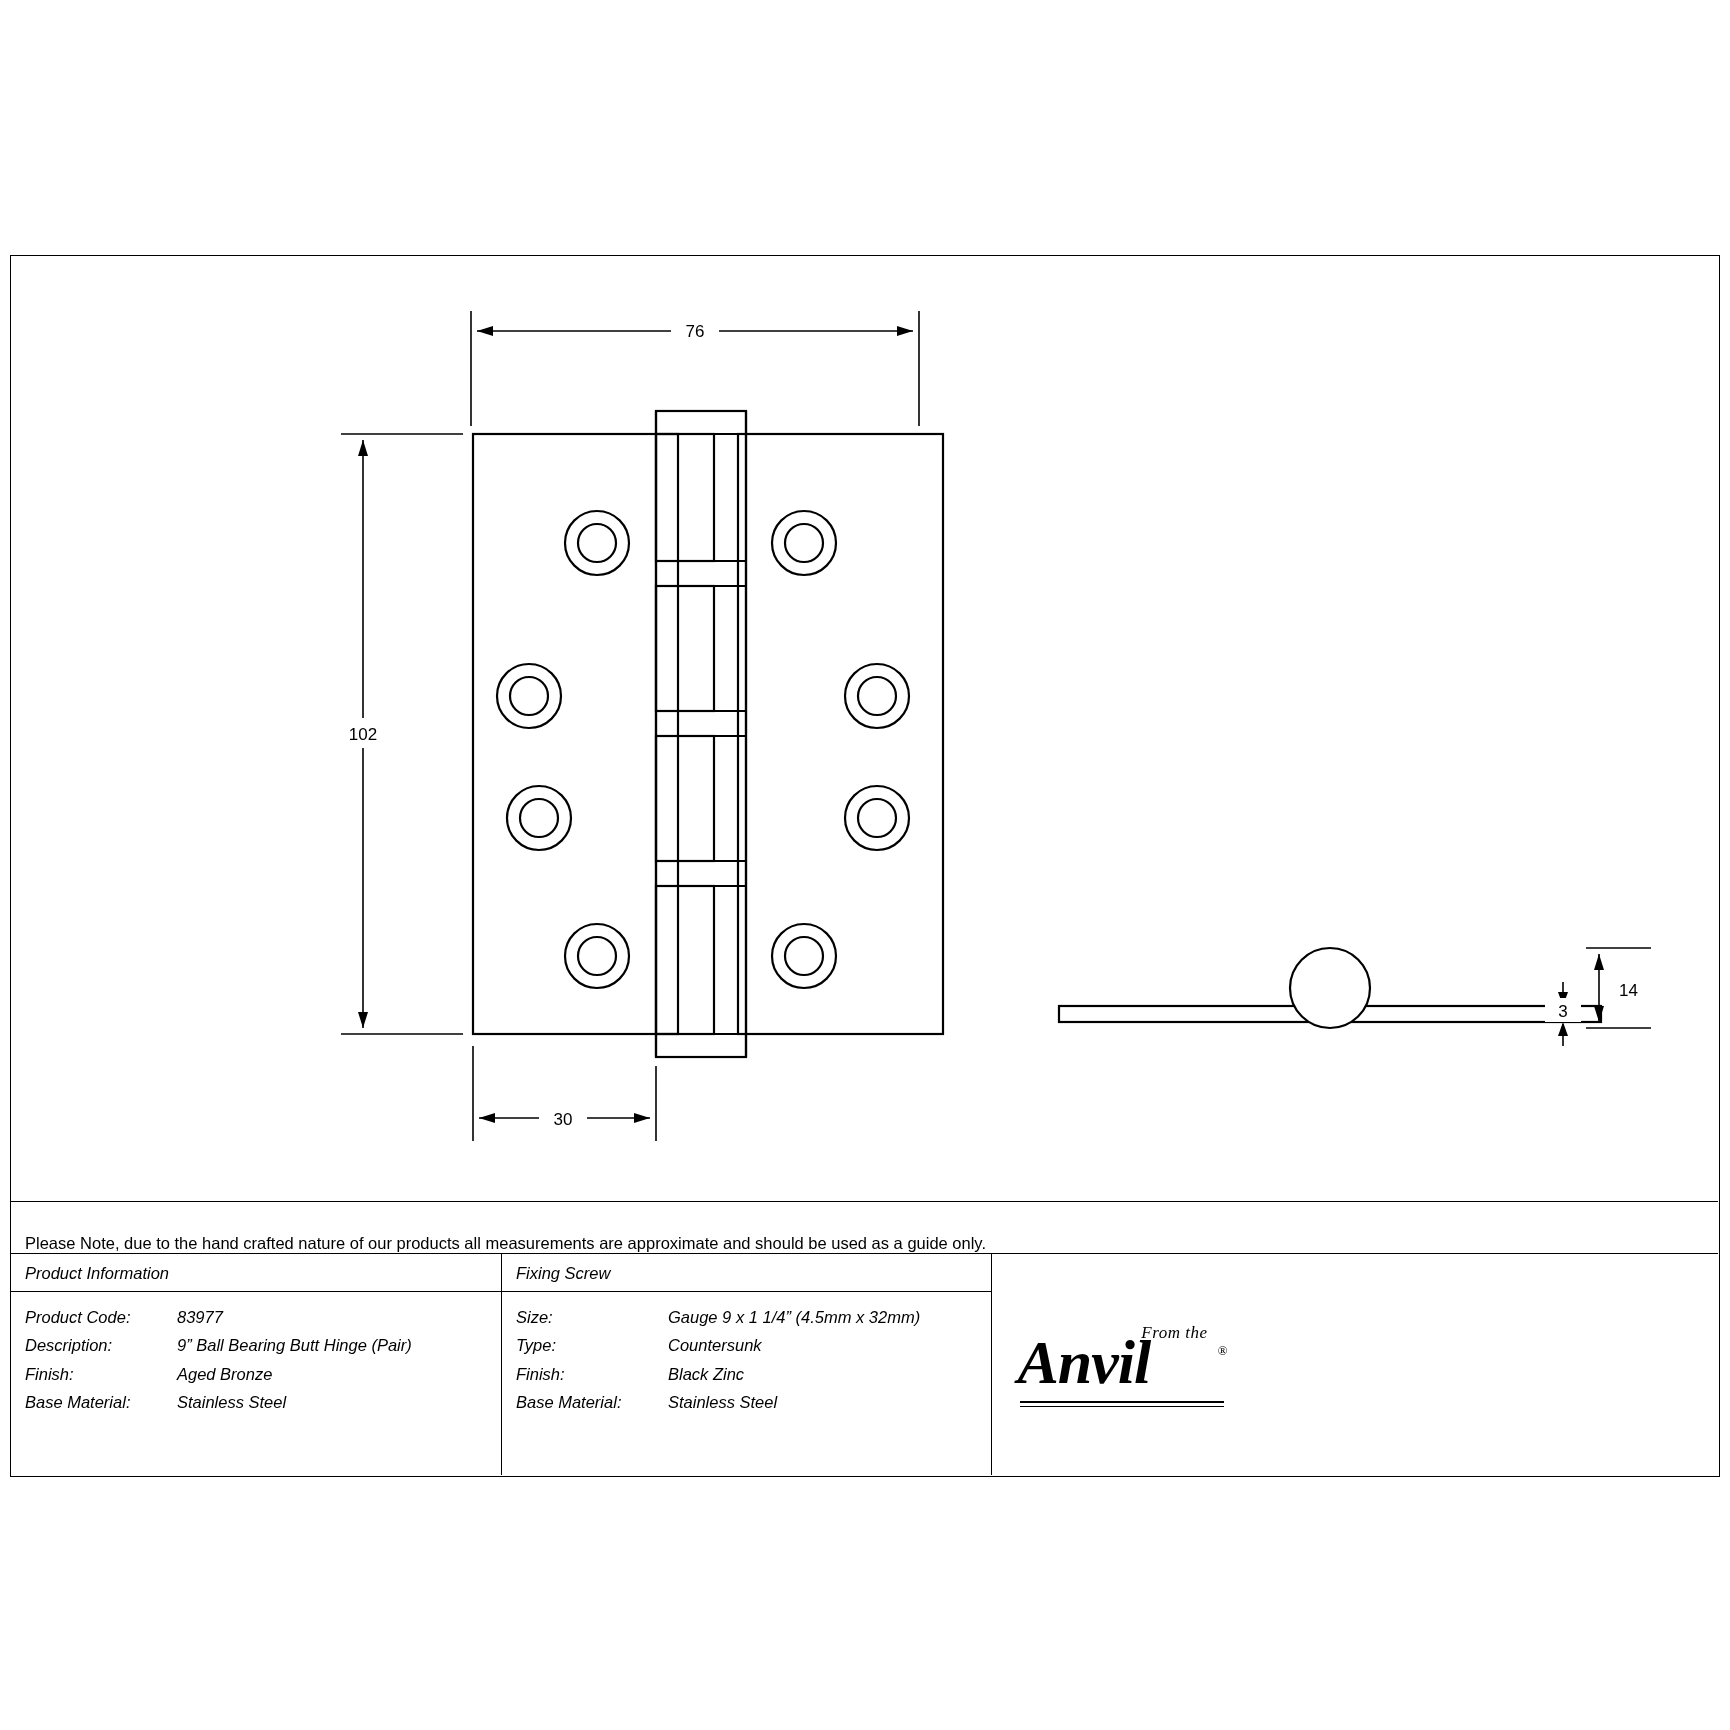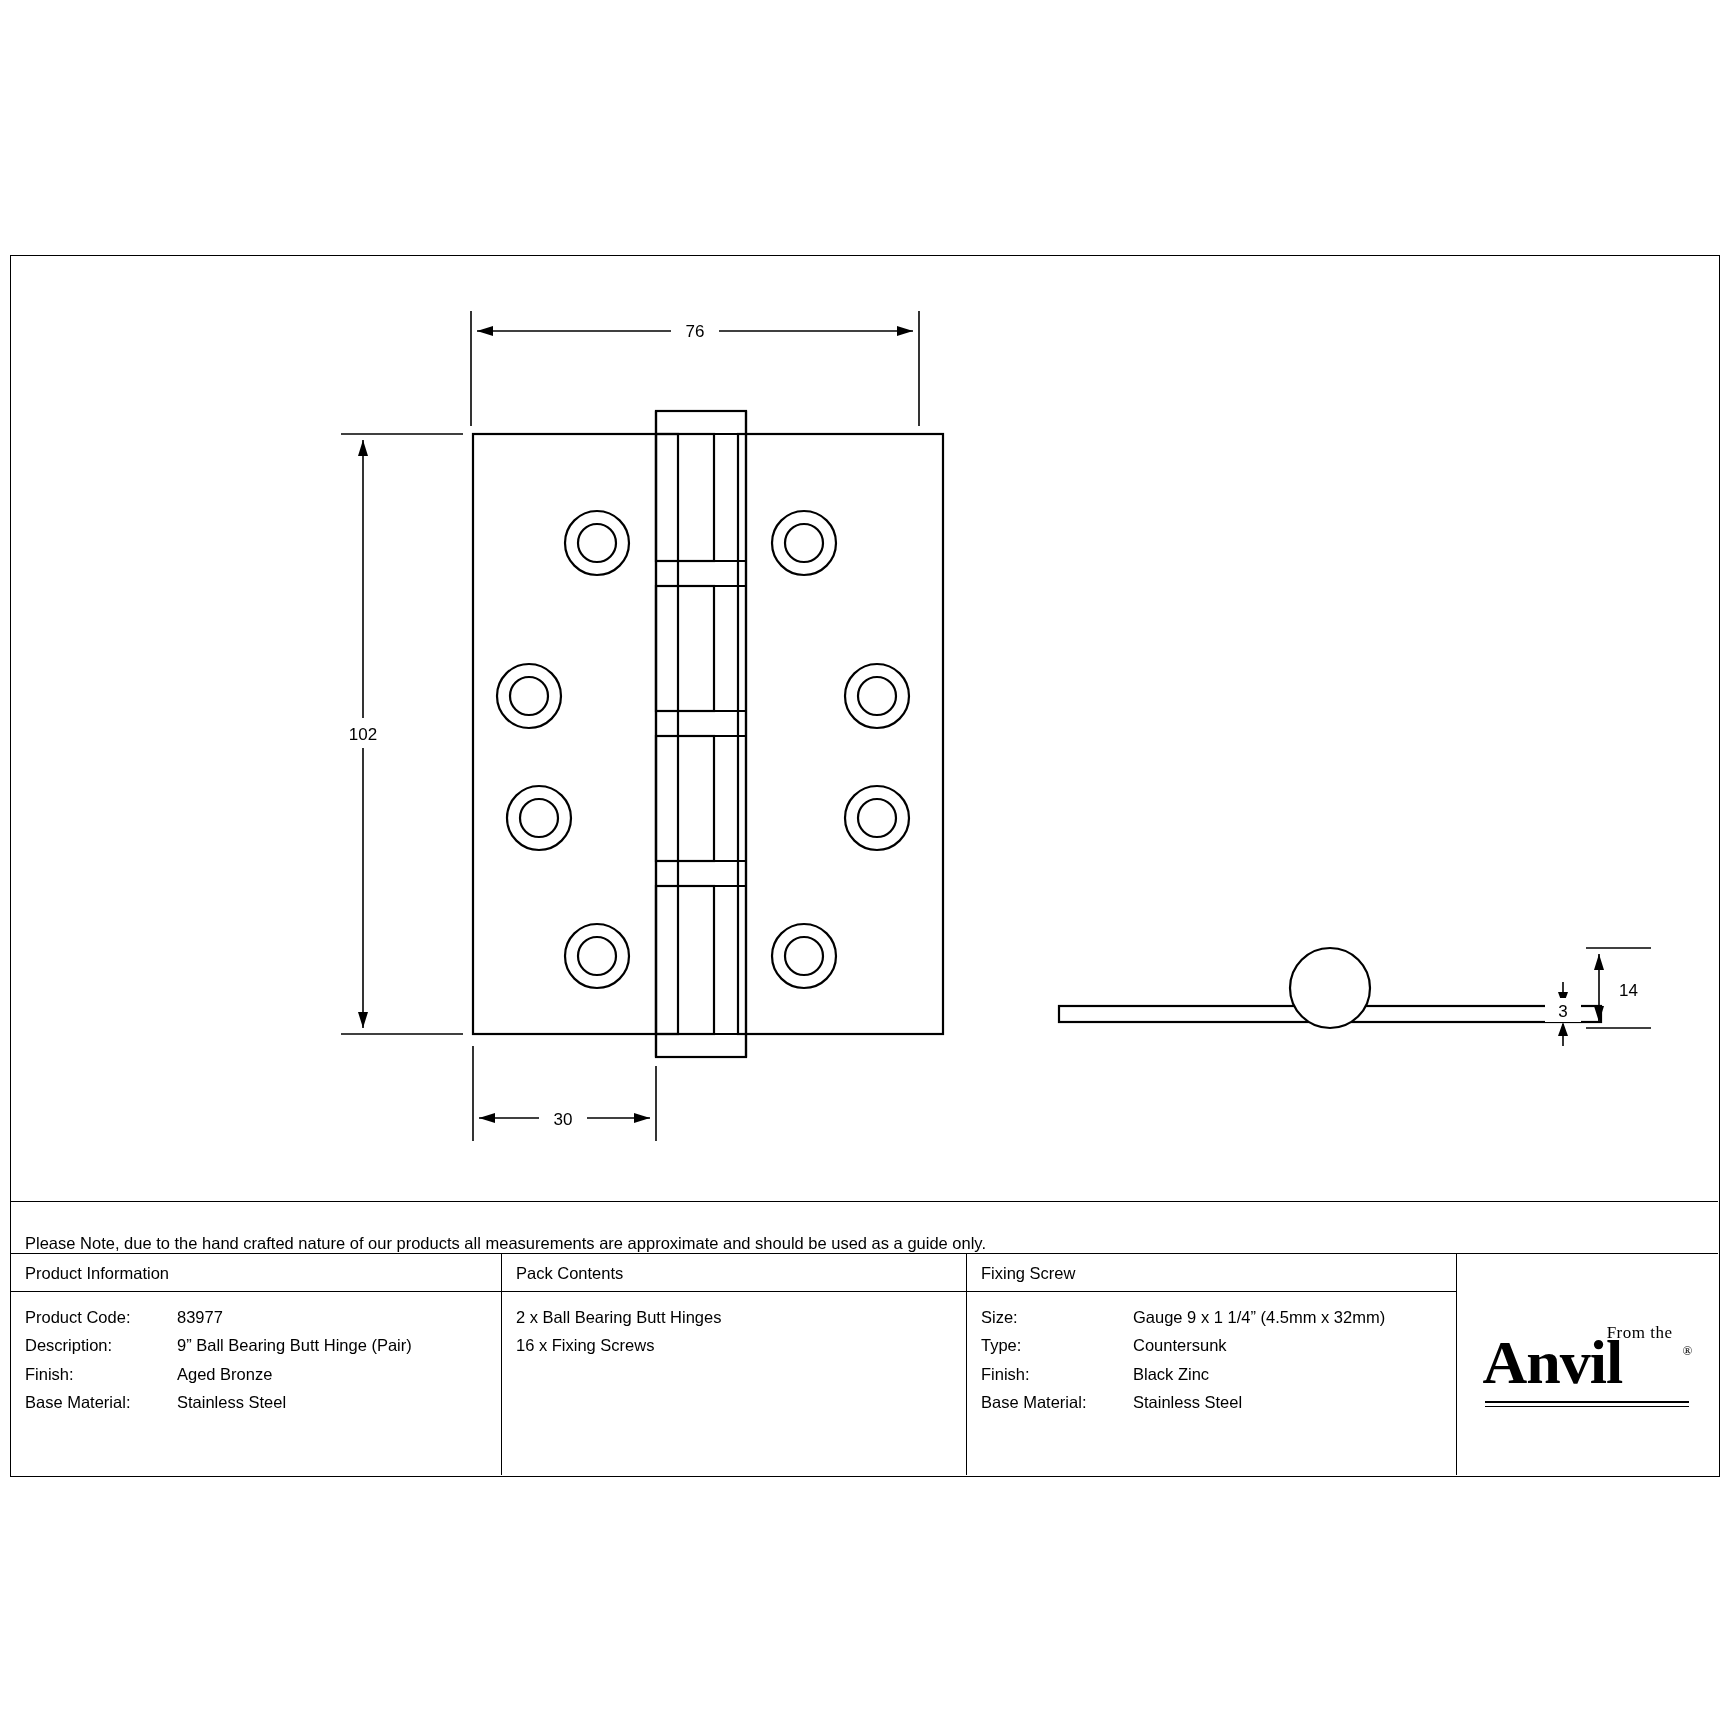--- a/index.html
+++ b/index.html
@@ -50,20 +50,21 @@
   
   #info-table {
     position: absolute;
     left: 0;
     top: 997px;
     width: 1707px;
     height: 222px;
     border-top: 1.5px solid #000;
     box-sizing: border-box;
     display: flex;
+    font-style: italic;
   }
   .col {
     box-sizing: border-box;
     position: relative;
   }
   .col.sep {
     border-left: 1.5px solid #000;
   }
   .col-head {
     height: 38px;
@@ -286,27 +287,20 @@
           <span class="k">Finish:</span>
           <span class="v">Aged Bronze</span>
         </div>
         <div class="kv">
           <span class="k">Base Material:</span>
           <span class="v">Stainless Steel</span>
         </div>
       </div>
     </div>
 
-    <div class="col col-pack sep">
-      <div class="col-head">Pack Contents</div>
-      <div class="col-body">
-        <div class="plain">2 x Ball Bearing Butt Hinges</div>
-        <div class="plain">16 x Fixing Screws</div>
-      </div>
-    </div>
 
     <div class="col col-screw sep">
       <div class="col-head">Fixing Screw</div>
       <div class="col-body">
         <div class="kv">
           <span class="k">Size:</span>
           <span class="v">Gauge 9 x 1 1/4” (4.5mm x 32mm)</span>
         </div>
         <div class="kv">
           <span class="k">Type:</span>

